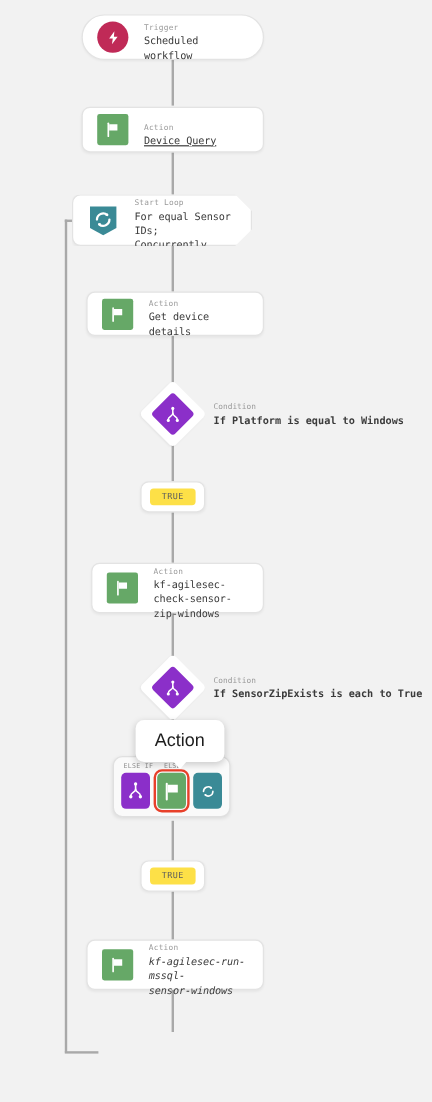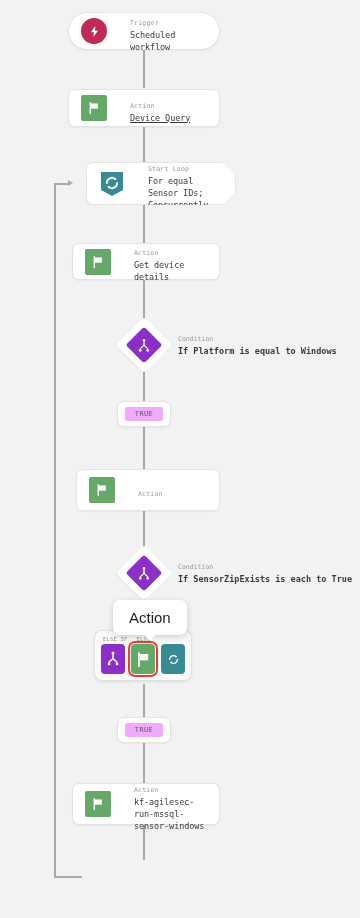--- a/index.html
+++ b/index.html
@@ -59,21 +59,21 @@
   }
 
   .node-trigger { border-radius: 20px; }
 
   .node-loop {
     border-radius: 7px;
     -webkit-clip-path: polygon(0 0, calc(100% - 14px) 0, 100% 14px, 100% calc(100% - 14px), calc(100% - 14px) 100%, 0 100%);
     clip-path: polygon(0 0, calc(100% - 14px) 0, 100% 14px, 100% calc(100% - 14px), calc(100% - 14px) 100%, 0 100%);
   }
 
-  .node-text { margin-left: 23px; min-width: 0; }
+  .node-text { margin-left: 13px; min-width: 0; }
 
   .node-kind {
     font-size: 6.5px;
     color: #9a9a9a;
     letter-spacing: .2px;
     line-height: 10px;
     white-space: nowrap;
   }
   .node-title {
     font-size: 8.5px;
@@ -137,21 +137,21 @@
   .branch {
     position: absolute;
     background: #ffffff;
     border: 1px solid #e3e3e3;
     border-radius: 7px;
     height: 26px;
     display: flex; align-items: center; justify-content: center;
     box-shadow: 0 1px 2px rgba(0,0,0,.05);
   }
   .branch-pill {
-    background: #f0abfc;
+    background: #fde047;
     border-radius: 3px;
     font-size: 7px;
     color: #5d5d5d;
     letter-spacing: .4px;
     padding: 3px 10px;
     line-height: 8px;
   }
 
   
   .palette {
@@ -253,21 +253,21 @@
         <path d="M5.6 3 V21.5" stroke="#ffffff" stroke-width="2.4" stroke-linecap="round" fill="none"></path>
         <path d="M6.8 4.2 H18.6 V13.2 H6.8 Z" fill="#ffffff"></path>
       </svg>
     </span>
     <span class="node-text">
       <span class="node-kind">Action</span>
       <span class="node-title" style="display:block;text-decoration:underline;">Device Query</span>
     </span>
   </div>
 
-  <div class="node node-loop" style="left:86px; top:162px; width:150px; height:43px;">
+  <div class="node node-loop" style="left:60px; top:162px; width:150px; height:43px;">
     <span class="ico ico-shield">
       <svg width="26" height="28" viewBox="0 0 26 28" aria-hidden="true">
         <path d="M2 2 H24 V20 L13 26 L2 20 Z" fill="#3a8a96"></path>
         <g transform="translate(13,13)">
           <path d="M-5.2 0 a5.2 5.2 0 0 1 8.6 -3.9" stroke="#ffffff" stroke-width="1.9" fill="none" stroke-linecap="round"></path>
           <path d="M5.2 0 a5.2 5.2 0 0 1 -8.6 3.9" stroke="#ffffff" stroke-width="1.9" fill="none" stroke-linecap="round"></path>
           <path d="M3.4 -5.4 L4.0 -3.2 L1.7 -3.0 Z" fill="#ffffff"></path>
           <path d="M-3.4 5.4 L-4.0 3.2 L-1.7 3.0 Z" fill="#ffffff"></path>
         </g>
       </svg>
@@ -316,20 +316,22 @@
 
   <div class="node" style="left:76px; top:469px; width:144px; height:42px; align-items:center;">
     <span class="ico ico-square" style="background:#66a867;">
       <svg width="14" height="14" viewBox="0 0 24 24" aria-hidden="true">
         <path d="M5.6 3 V21.5" stroke="#ffffff" stroke-width="2.4" stroke-linecap="round" fill="none"></path>
         <path d="M6.8 4.2 H18.6 V13.2 H6.8 Z" fill="#ffffff"></path>
       </svg>
     </span>
     <span class="node-text">
       <span class="node-kind">Action</span>
+      <span class="node-title" style="display:block;">kf-agilesec-check-sensor-
+zip-windows</span>
     </span>
   </div>
 
   <div class="diamond-wrap" style="left:121px; top:550px;">
     <span class="diamond-outer"></span>
     <span class="diamond-inner" style="background:#8b2fc9;">
       <svg class="diamond-glyph" width="15" height="15" viewBox="0 0 24 24" aria-hidden="true">
         <path d="M12 3 V10" stroke="#ffffff" stroke-width="2" stroke-linecap="round" fill="none"></path>
         <path d="M12 10 C12 14, 6 14, 6 18" stroke="#ffffff" stroke-width="2" stroke-linecap="round" fill="none"></path>
         <path d="M12 10 C12 14, 18 14, 18 18" stroke="#ffffff" stroke-width="2" stroke-linecap="round" fill="none"></path>
@@ -394,19 +396,19 @@
 
   <div class="node" style="left:72px; top:783px; width:148px; height:42px;">
     <span class="ico ico-square" style="background:#66a867;">
       <svg width="14" height="14" viewBox="0 0 24 24" aria-hidden="true">
         <path d="M5.6 3 V21.5" stroke="#ffffff" stroke-width="2.4" stroke-linecap="round" fill="none"></path>
         <path d="M6.8 4.2 H18.6 V13.2 H6.8 Z" fill="#ffffff"></path>
       </svg>
     </span>
     <span class="node-text">
       <span class="node-kind">Action</span>
-      <span class="node-title" style="display:block;">kf-agilesec-run-mssql-
+      <span class="node-title" style="display:block;font-style:italic;">kf-agilesec-run-mssql-
 sensor-windows</span>
     </span>
   </div>
 
 
 </div>
 
 </body></html>

